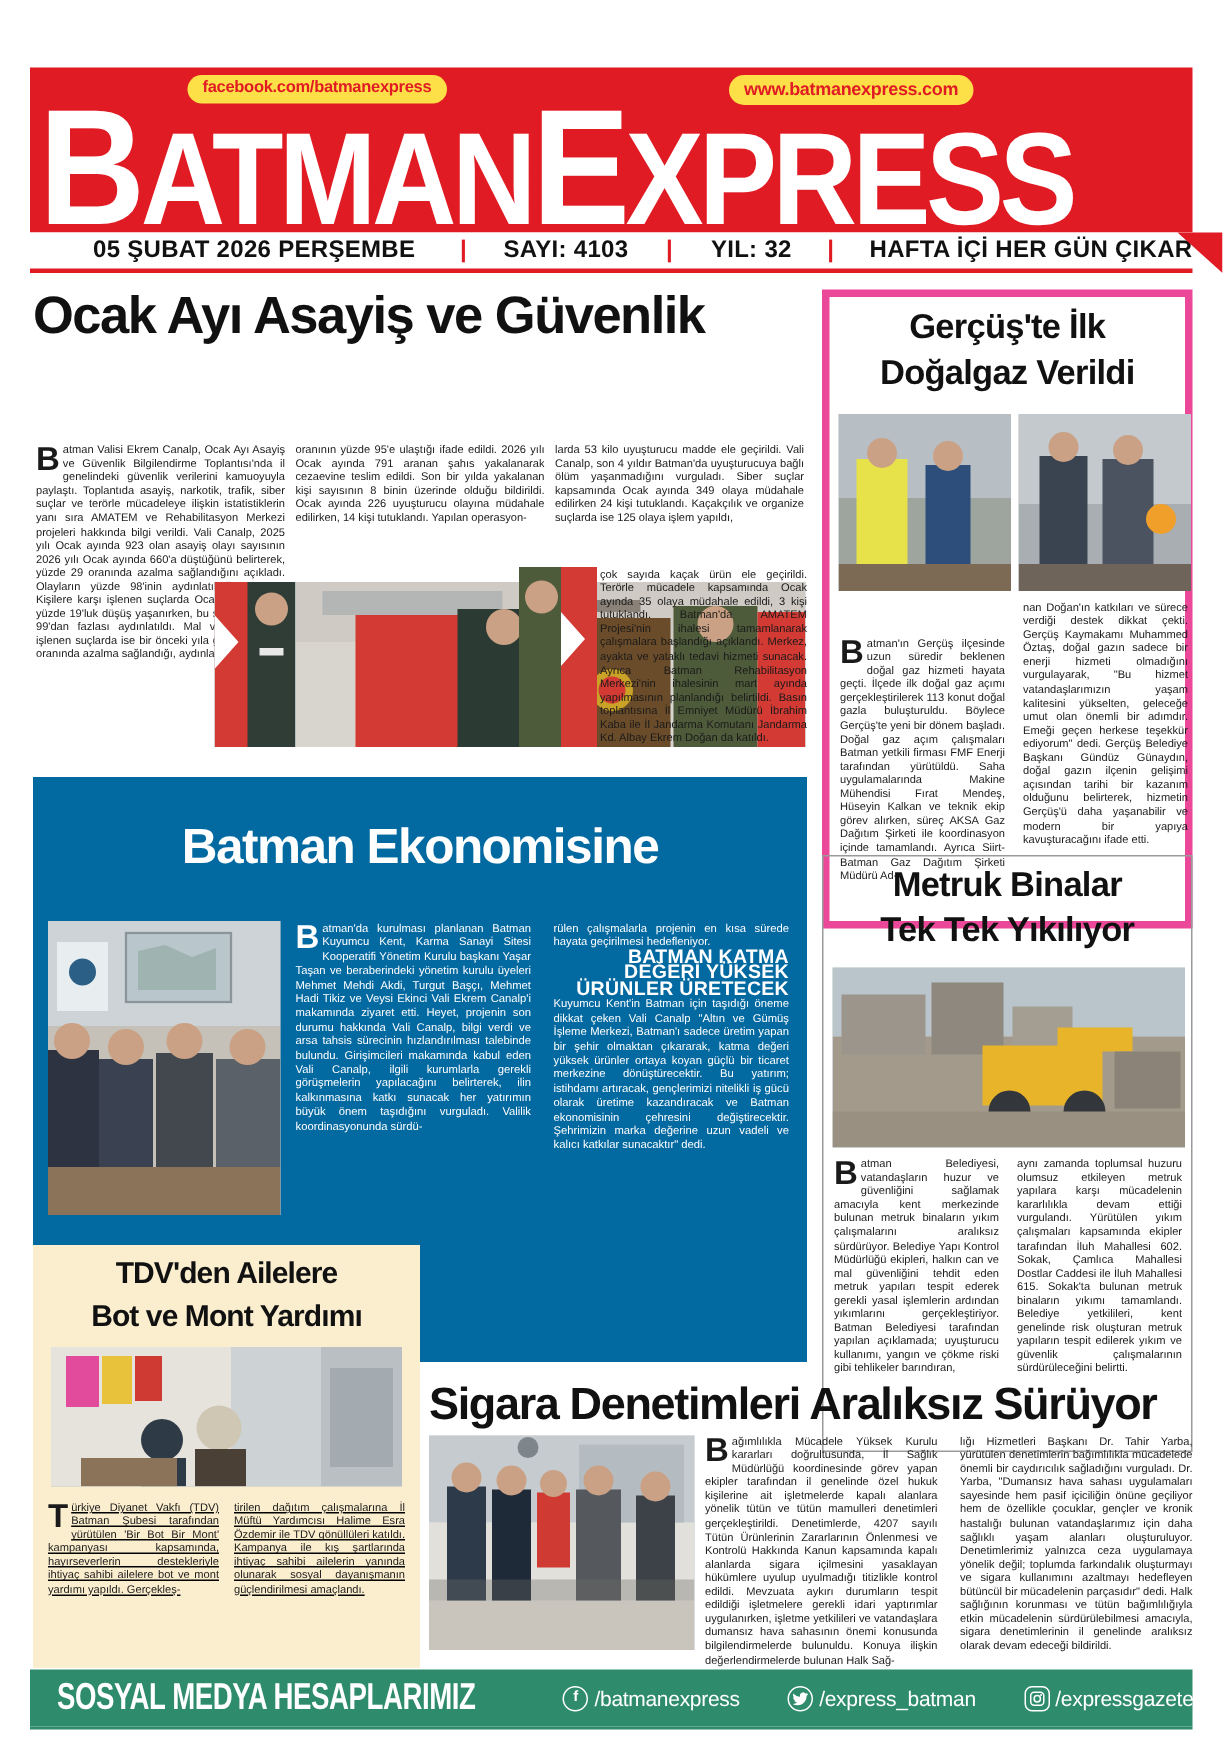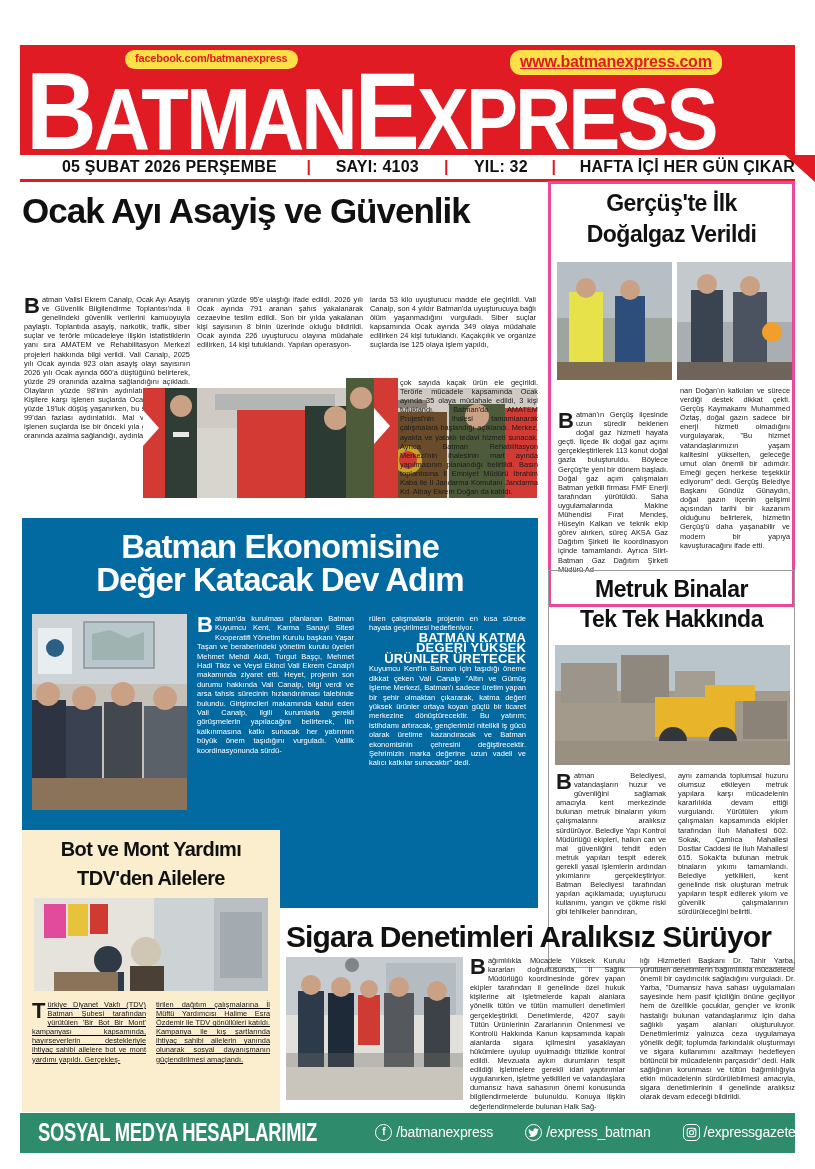--- a/index.html
+++ b/index.html
@@ -17,21 +17,21 @@
     background:#e01b24;
     overflow:hidden;
   }
   .url-pill {
     position:absolute; background:#fde047; color:#e01b24;
     border-radius:11px; font-weight:bold; font-size:11px;
     padding:2px 10px 3px 10px; letter-spacing:-0.2px; white-space:nowrap;
     line-height:1.25;
   }
   .pill-fb { left:105px; top:5px; }
-  .pill-web { left:490px; top:5px; font-size:16px;text-decoration:underline; }
+  .pill-web { left:466px; top:5px; font-size:12px; }
   .logo-text {
     position:absolute; left:6px; top:10px; width:770px;
     color:#fff; font-weight:bold;
     font-family:"Liberation Sans", sans-serif;
     font-size:98px; line-height:100px;
     letter-spacing:-3px;
     white-space:nowrap;
     transform: scaleY(1.12) scaleX(1.0);
     transform-origin: left top;
   }
@@ -129,22 +129,22 @@
     background:#fbeecf;
   }
   .tdv-block .hl { font-size:20px; text-align:center; padding-top:9px; letter-spacing:-0.6px; }
   .tdv-photo { position:absolute; left:12px; top:68px; width:234px; height:93px; }
   .tdv-cols { position:absolute; left:10px; top:170px; width:240px; }
   .tdv-col { position:absolute; width:114px;text-decoration:underline; }
   .tdv-col.a { left:0; } .tdv-col.b { left:124px; }
 
   
   .gercus-block {
-    position:absolute; left:548px; top:181px; width:247px; height:426px;
-    border:3px solid #ec4899;
+    position:absolute; left:548px; top:193px; width:247px; height:426px;
+    border:5px solid #ec4899;
   }
   .gercus-block .hl { font-size:23px; text-align:center; padding-top:8px; letter-spacing:-0.5px; }
   .gercus-photos { position:absolute; left:6px; top:78px; width:235px; height:118px; }
   .gp { position:absolute; top:0; height:118px; }
   .gp1 { left:0; width:115px; }
   .gp2 { left:120px; width:115px; }
   .gercus-cols { position:absolute; left:7px; top:202px; width:234px; }
   .gercus-col { position:absolute; width:110px; }
   .gercus-col.a { left:0;margin-top:24px; } .gercus-col.b { left:122px; }
 
@@ -278,21 +278,20 @@
     </svg>
   </div>
 
   <div style="position:absolute;left:400px;top:378px;width:138px;height:122px;overflow:hidden;">
     <div class="body-col">çok sayıda kaçak ürün ele geçirildi. Terörle mücadele kapsamında Ocak ayında 35 olaya müdahale edildi, 3 kişi tutuklandı. Batman'da AMATEM Projesi'nin ihalesi tamamlanarak çalışmalara başlandığı açıklandı. Merkez, ayakta ve yataklı tedavi hizmeti sunacak. Ayrıca Batman Rehabilitasyon Merkezi'nin ihalesinin mart ayında yapılmasının planlandığı belirtildi. Basın toplantısına İl Emniyet Müdürü İbrahim Kaba ile İl Jandarma Komutanı Jandarma Kd. Albay Ekrem Doğan da katıldı.</div>
   </div>
 
   <div class="eko-block">
     <div class="eko-banner">
       <div class="hl">Batman Ekonomisine</div>
-      <div class="hl">Değer Katacak Dev Adım</div>
     </div>
 
     <div class="photo eko-photo">
       <svg width="155" height="196" viewBox="0 0 155 196">
         <rect width="155" height="196" fill="#d9d6d0"></rect>
         <rect x="0" y="0" width="155" height="70" fill="#cdd3d6"></rect>
         <rect x="52" y="8" width="70" height="46" fill="#b9c7cc" stroke="#8a9499" stroke-width="1.5"></rect>
         <path d="M60 20 L78 16 L96 24 L112 18 L112 46 L60 46 Z" fill="#9fb3b0"></path>
         <rect x="6" y="14" width="34" height="46" fill="#e8eef0"></rect>
         <circle cx="23" cy="34" r="9" fill="#2b5f86"></circle>
@@ -315,22 +314,22 @@
       </div>
       <div class="eko-col b">
         <div class="body-col">rülen çalışmalarla projenin en kısa sürede hayata geçirilmesi hedefleniyor.</div>
         <div class="eko-sub">BATMAN KATMA DEĞERİ YÜKSEK ÜRÜNLER ÜRETECEK</div>
         <div class="body-col">Kuyumcu Kent'in Batman için taşıdığı öneme dikkat çeken Vali Canalp "Altın ve Gümüş İşleme Merkezi, Batman'ı sadece üretim yapan bir şehir olmaktan çıkararak, katma değeri yüksek ürünler ortaya koyan güçlü bir ticaret merkezine dönüştürecektir. Bu yatırım; istihdamı artıracak, gençlerimizi nitelikli iş gücü olarak üretime kazandıracak ve Batman ekonomisinin çehresini değiştirecektir. Şehrimizin marka değerine uzun vadeli ve kalıcı katkılar sunacaktır" dedi.</div>
       </div>
     </div>
   </div>
 
   <div class="tdv-block">
+    <div class="hl">TDV'den Ailelere</div>
     <div class="hl">Bot ve Mont Yardımı</div>
-    <div class="hl">TDV'den Ailelere</div>
 
     <div class="photo tdv-photo">
       <svg width="234" height="93" viewBox="0 0 234 93">
         <rect width="234" height="93" fill="#dfdcd6"></rect>
         <rect x="0" y="0" width="120" height="93" fill="#e6e3dd"></rect>
         <rect x="10" y="6" width="22" height="34" fill="#e24a9b"></rect>
         <rect x="34" y="6" width="20" height="32" fill="#e8c23a"></rect>
         <rect x="56" y="6" width="18" height="30" fill="#cf3b33"></rect>
         <rect x="120" y="0" width="60" height="93" fill="#cdd2d4"></rect>
         <rect x="180" y="0" width="54" height="93" fill="#b9bfc2"></rect>
@@ -390,21 +389,21 @@
         <div class="body-col dropcap">Batman'ın Gerçüş ilçesinde uzun süredir beklenen doğal gaz hizmeti hayata geçti. İlçede ilk doğal gaz açımı gerçekleştirilerek 113 konut doğal gazla buluşturuldu. Böylece Gerçüş'te yeni bir dönem başladı. Doğal gaz açım çalışmaları Batman yetkili firması FMF Enerji tarafından yürütüldü. Saha uygulamalarında Makine Mühendisi Fırat Mendeş, Hüseyin Kalkan ve teknik ekip görev alırken, süreç AKSA Gaz Dağıtım Şirketi ile koordinasyon içinde tamamlandı. Ayrıca Siirt-Batman Gaz Dağıtım Şirketi Müdürü Ad-</div>
       </div>
       <div class="gercus-col b">
         <div class="body-col">nan Doğan'ın katkıları ve sürece verdiği destek dikkat çekti. Gerçüş Kaymakamı Muhammed Öztaş, doğal gazın sadece bir enerji hizmeti olmadığını vurgulayarak, "Bu hizmet vatandaşlarımızın yaşam kalitesini yükselten, geleceğe umut olan önemli bir adımdır. Emeği geçen herkese teşekkür ediyorum" dedi. Gerçüş Belediye Başkanı Gündüz Günaydın, doğal gazın ilçenin gelişimi açısından tarihi bir kazanım olduğunu belirterek, hizmetin Gerçüş'ü daha yaşanabilir ve modern bir yapıya kavuşturacağını ifade etti.</div>
       </div>
     </div>
   </div>
 
   <div class="metruk-block">
     <div class="hl">Metruk Binalar</div>
-    <div class="hl">Tek Tek Hakkında</div>
+    <div class="hl">Tek Tek Yıkılıyor</div>
 
     <div class="photo metruk-photo">
       <svg width="235" height="120" viewBox="0 0 235 120">
         <rect width="235" height="120" fill="#cdd4d8"></rect>
         <rect x="0" y="0" width="235" height="46" fill="#b9c4cb"></rect>
         <rect x="0" y="46" width="235" height="74" fill="#a39a8c"></rect>
         <rect x="6" y="18" width="56" height="40" fill="#9b958b"></rect>
         <rect x="66" y="10" width="48" height="48" fill="#8e887e"></rect>
         <rect x="120" y="26" width="40" height="32" fill="#a49d92"></rect>
         <rect x="100" y="52" width="80" height="40" fill="#e8b42a"></rect>

